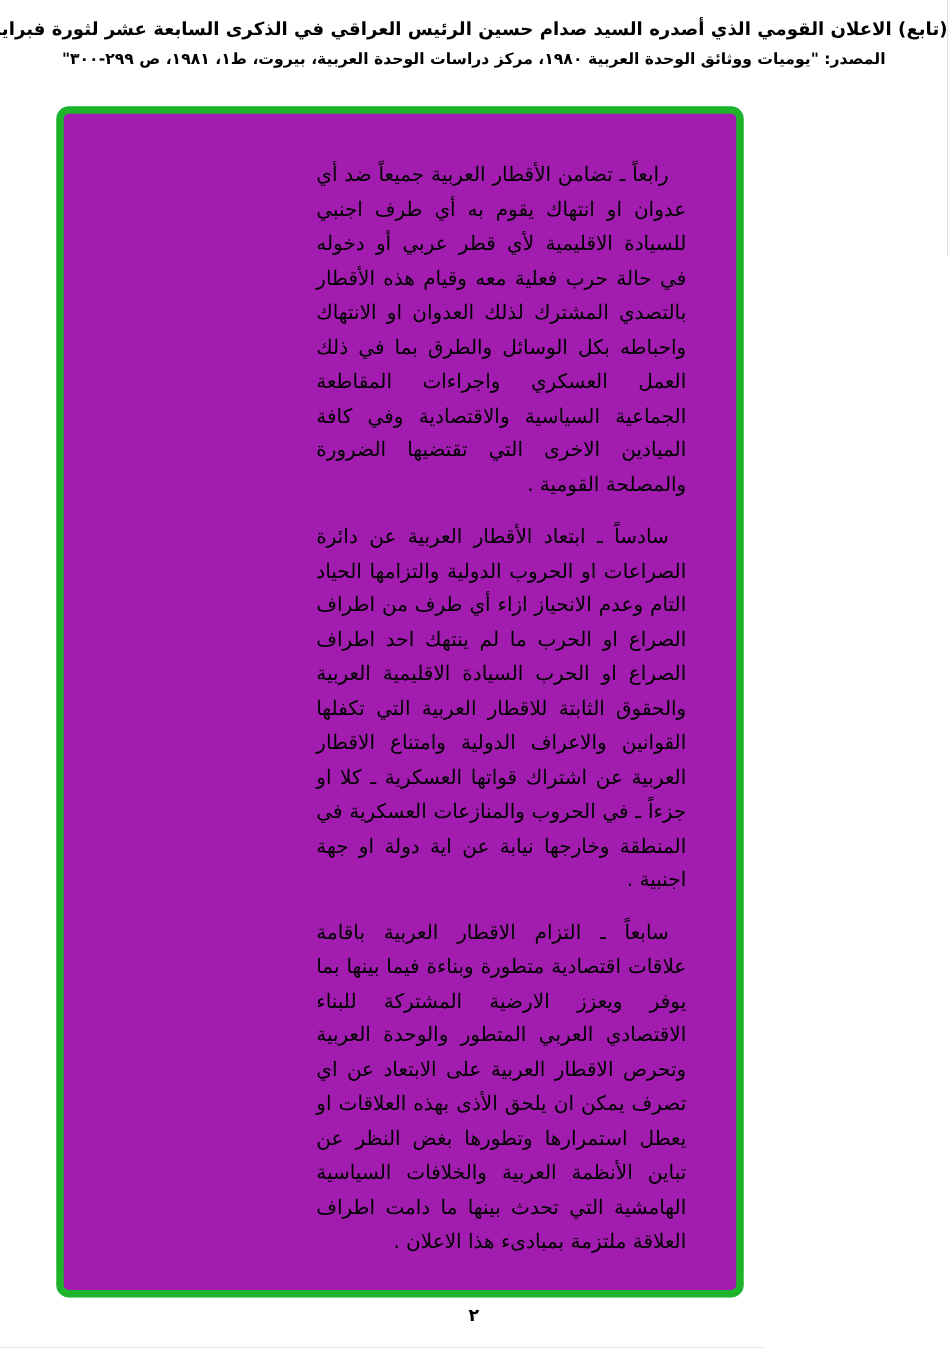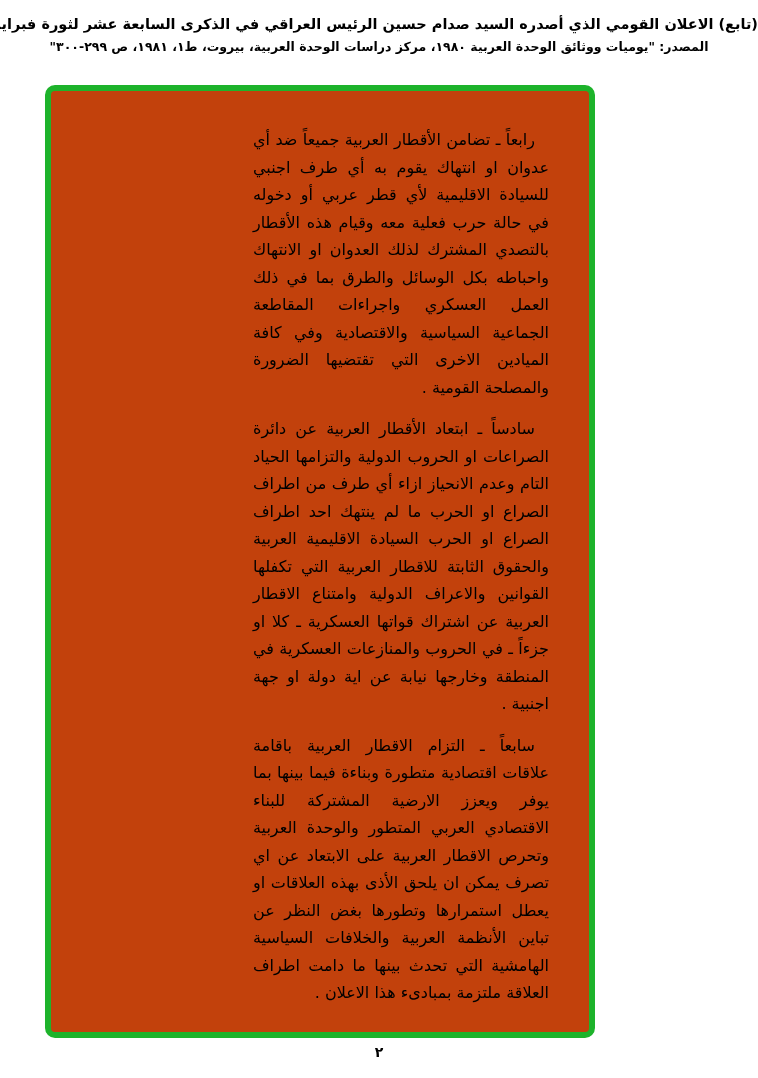--- a/index.html
+++ b/index.html
@@ -40,21 +40,21 @@
   }
   .document-frame {
     position: absolute;
     left: 45px;
     top: 85px;
     width: 550px;
     height: 953px;
     box-sizing: border-box;
     border: 6px solid #1db32b;
     border-radius: 10px;
-    background: #c2410c;
+    background: #a21caf;
     padding-left: 40px;
   }
   .document-body {
     box-sizing: border-box;
     width: 100%;
     height: 100%;
     padding: 35px 40px 0 162px;
     direction: rtl;
     text-align: justify;
     font-size: 16px;

